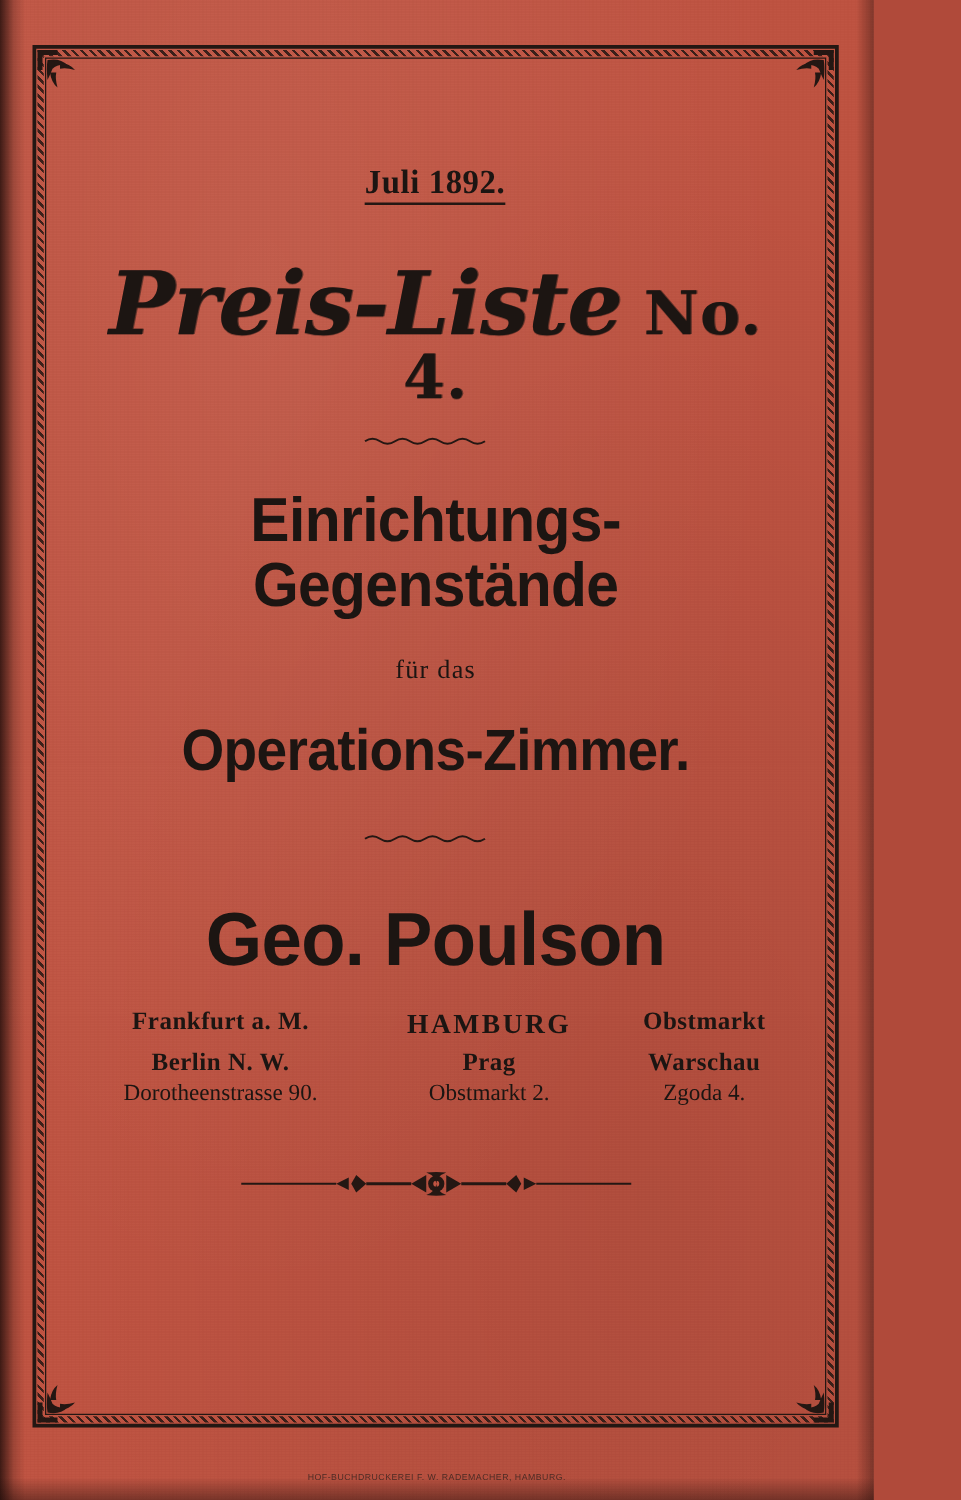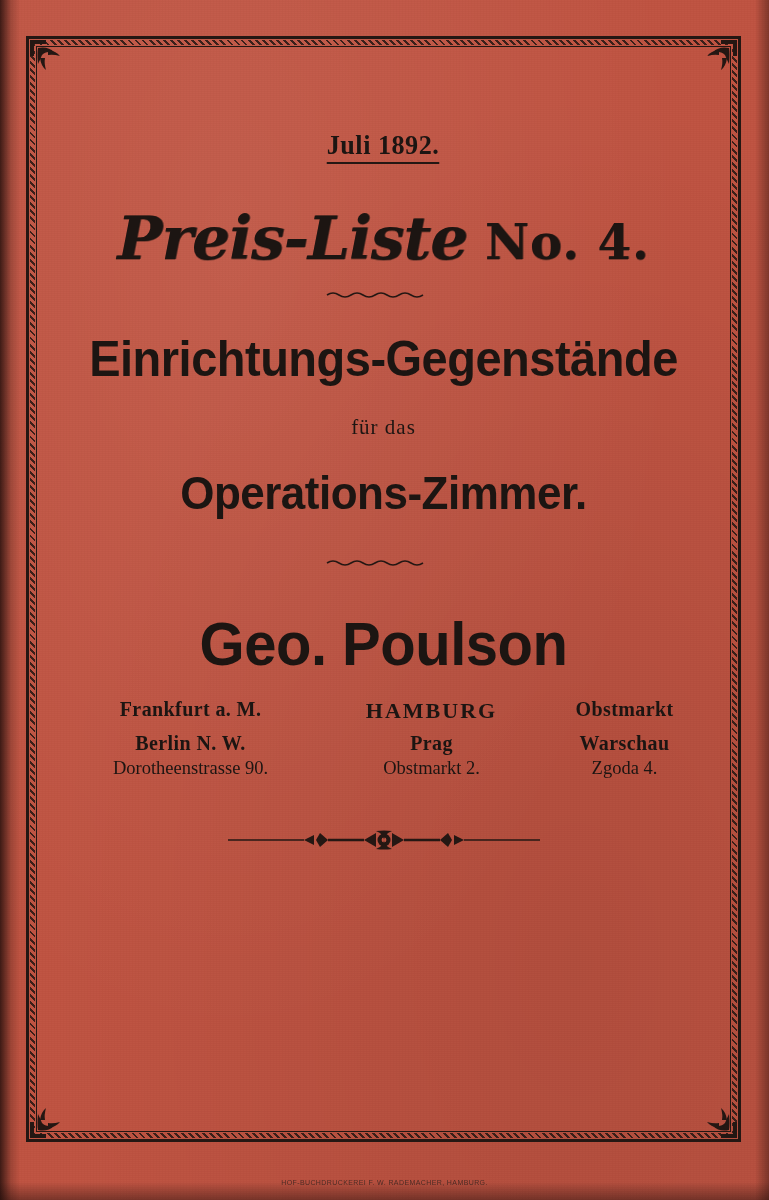--- a/index.html
+++ b/index.html
@@ -11,21 +11,21 @@
     width: 769px;
     height: 1200px;
     overflow: hidden;
     font-family: "Liberation Sans", sans-serif;
     color: #1c1512;
   }
 
   
   .page {
     position: relative;
-    width: 769px;
+    width: 699px;
     height: 1200px;
     background:
       radial-gradient(ellipse at 30% 20%, rgba(255,255,255,0.06), rgba(0,0,0,0) 60%),
       radial-gradient(ellipse at 75% 80%, rgba(0,0,0,0.08), rgba(0,0,0,0) 65%),
       #bf5341;
     box-sizing: border-box;
   }
   
   .grain {
     position: absolute;
@@ -117,21 +117,21 @@
     font-family: "DejaVu Serif", serif;
     font-weight: bold;
     font-size: 48px;
     letter-spacing: 1px;
     line-height: 1;
     text-shadow:
       1px 0 0 rgba(28,21,18,.55),
       0 1px 0 rgba(28,21,18,.35);
   }
   .preisliste .fraktur {
-    font-size: 60px;
+    font-size: 70px;
     font-family: "DejaVu Serif", serif;
     font-style: italic;
     letter-spacing: -1px;
   }
 
   .rule-wavy {
     margin: 22px auto 0;
     width: 118px;
     height: 10px;
     position: relative;

